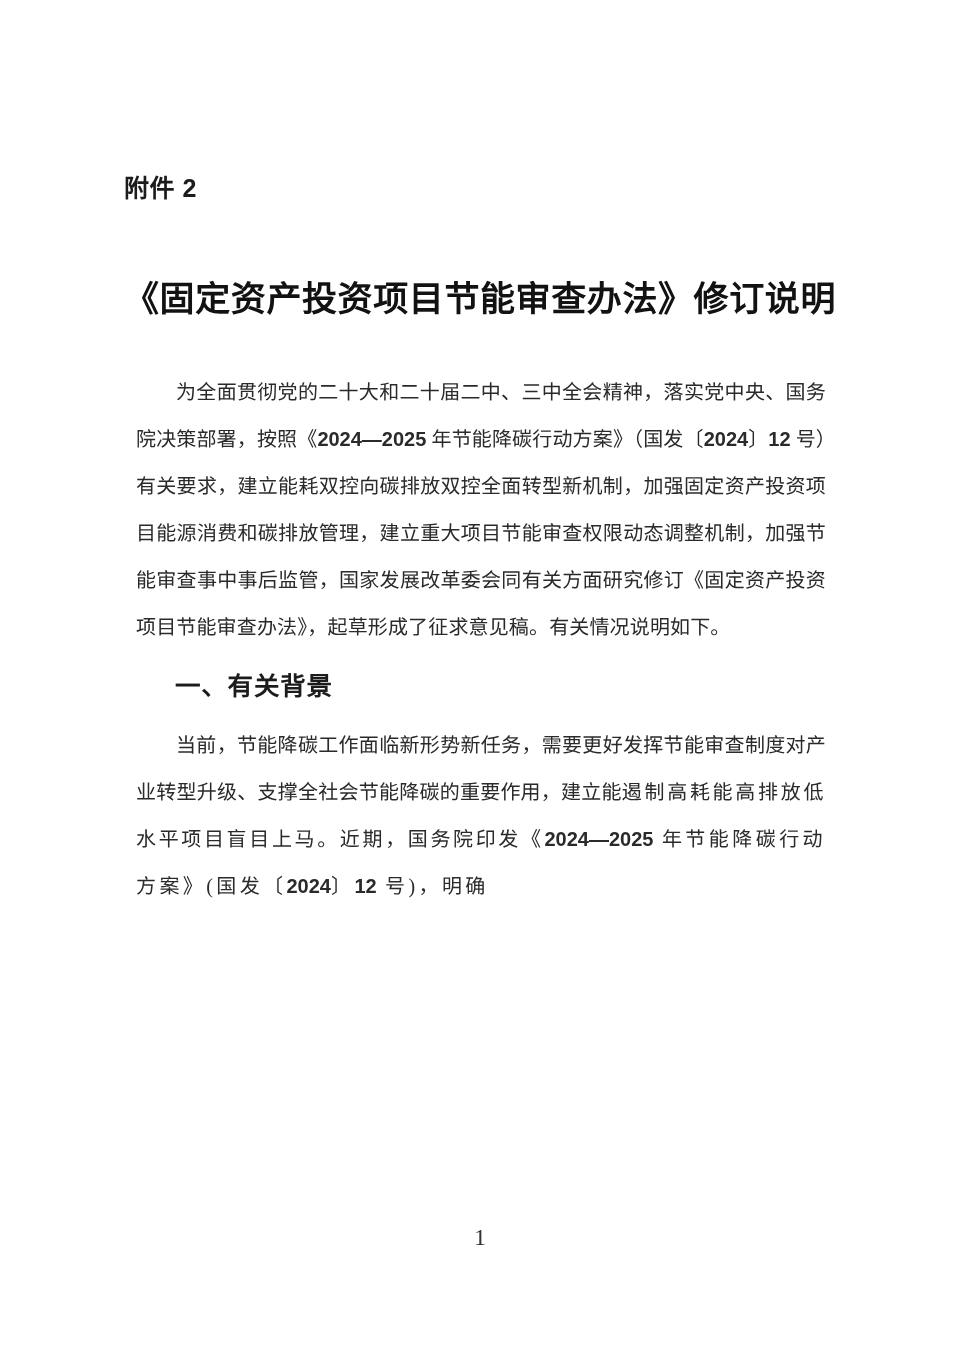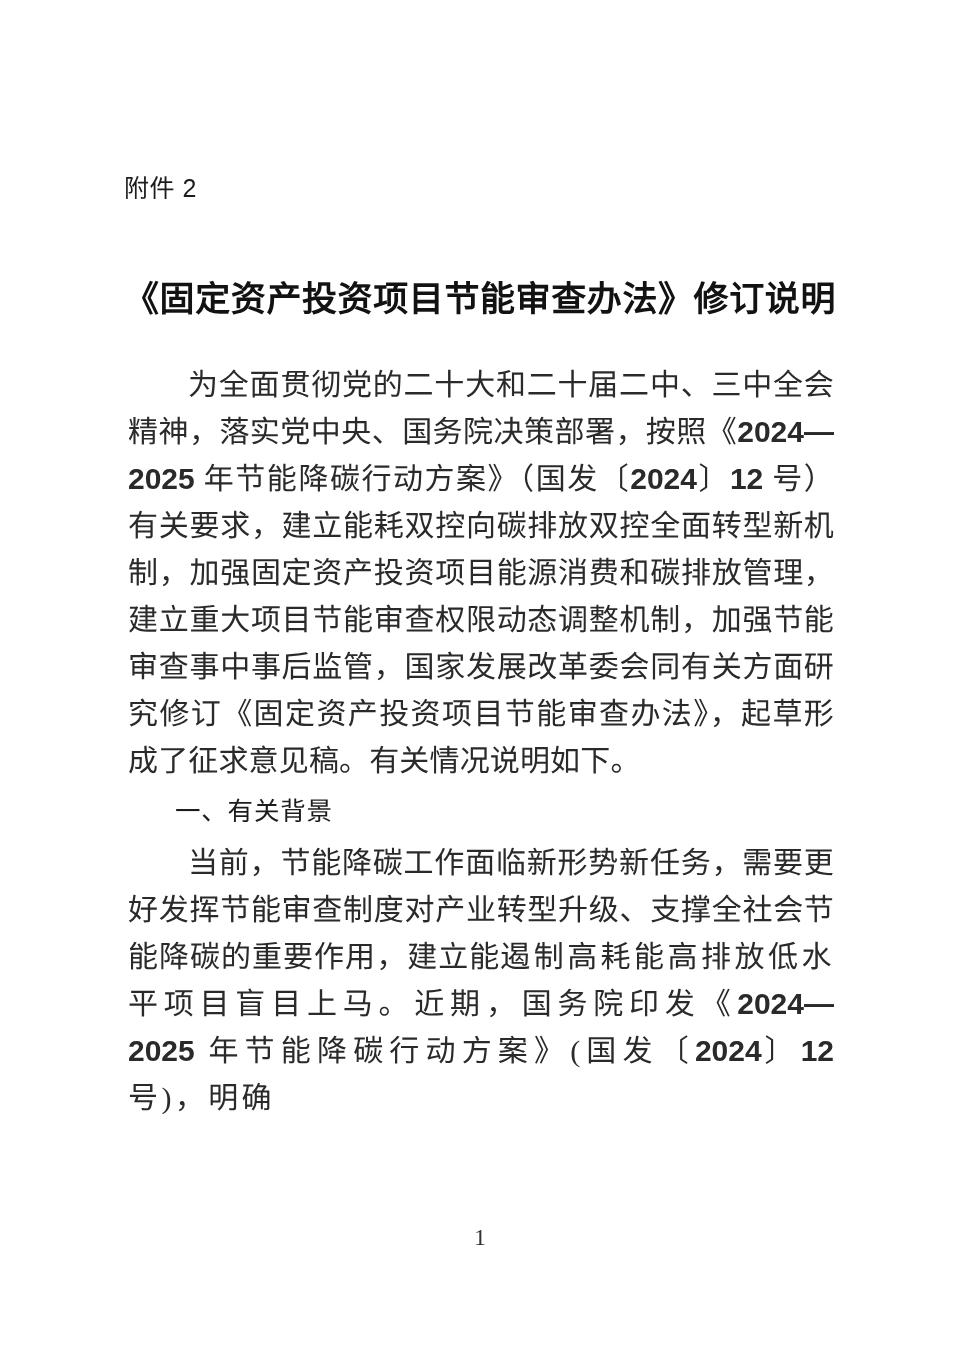--- a/index.html
+++ b/index.html
@@ -23,21 +23,21 @@
     inset: 0;
     background: #ffffff;
   }
 
   
   .attachment-label {
     position: absolute;
     left: 124px;
     top: 171px;
     font-family: "Liberation Sans", "DejaVu Sans", sans-serif;
-    font-weight: 400;
+    font-weight: 700;
     font-size: 25px;
     line-height: 34px;
     letter-spacing: 0.5px;
     color: #1c1c1c;
     white-space: nowrap;
   }
 
   
   .doc-title {
     position: absolute;
@@ -57,36 +57,36 @@
   
   .body-block {
     position: absolute;
     left: 124px;
     top: 357px;
     width: 714px;
   }
 
   .para {
     font-family: "Liberation Serif", "DejaVu Serif", serif;
-    font-size: 30px;
+    font-size: 20px;
     line-height: 47px;
     color: #2a2a2a;
     text-align: justify;
     text-justify: inter-character;
     text-indent: 2em;
-    margin: 4px;
+    margin: 12px;
     letter-spacing: 0.15px;
   }
 
   .para + .para { margin-top: 0; }
 
   
   .section-heading {
     font-family: "Liberation Sans", "DejaVu Sans", sans-serif;
-    font-weight: 400;
+    font-weight: 700;
     font-size: 25.5px;
     line-height: 47px;
     color: #1c1c1c;
     text-indent: 2em;
     margin: 0;
     letter-spacing: 0.8px;
   }
 
   
   .num {

